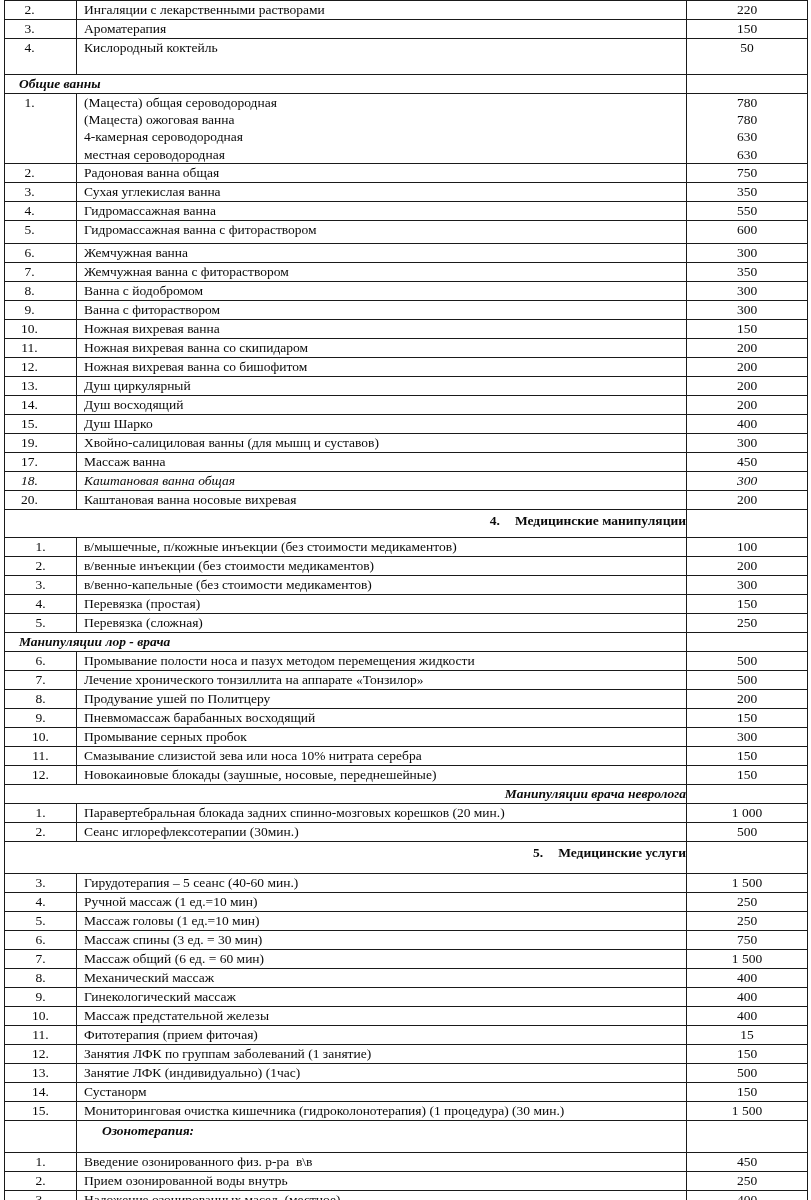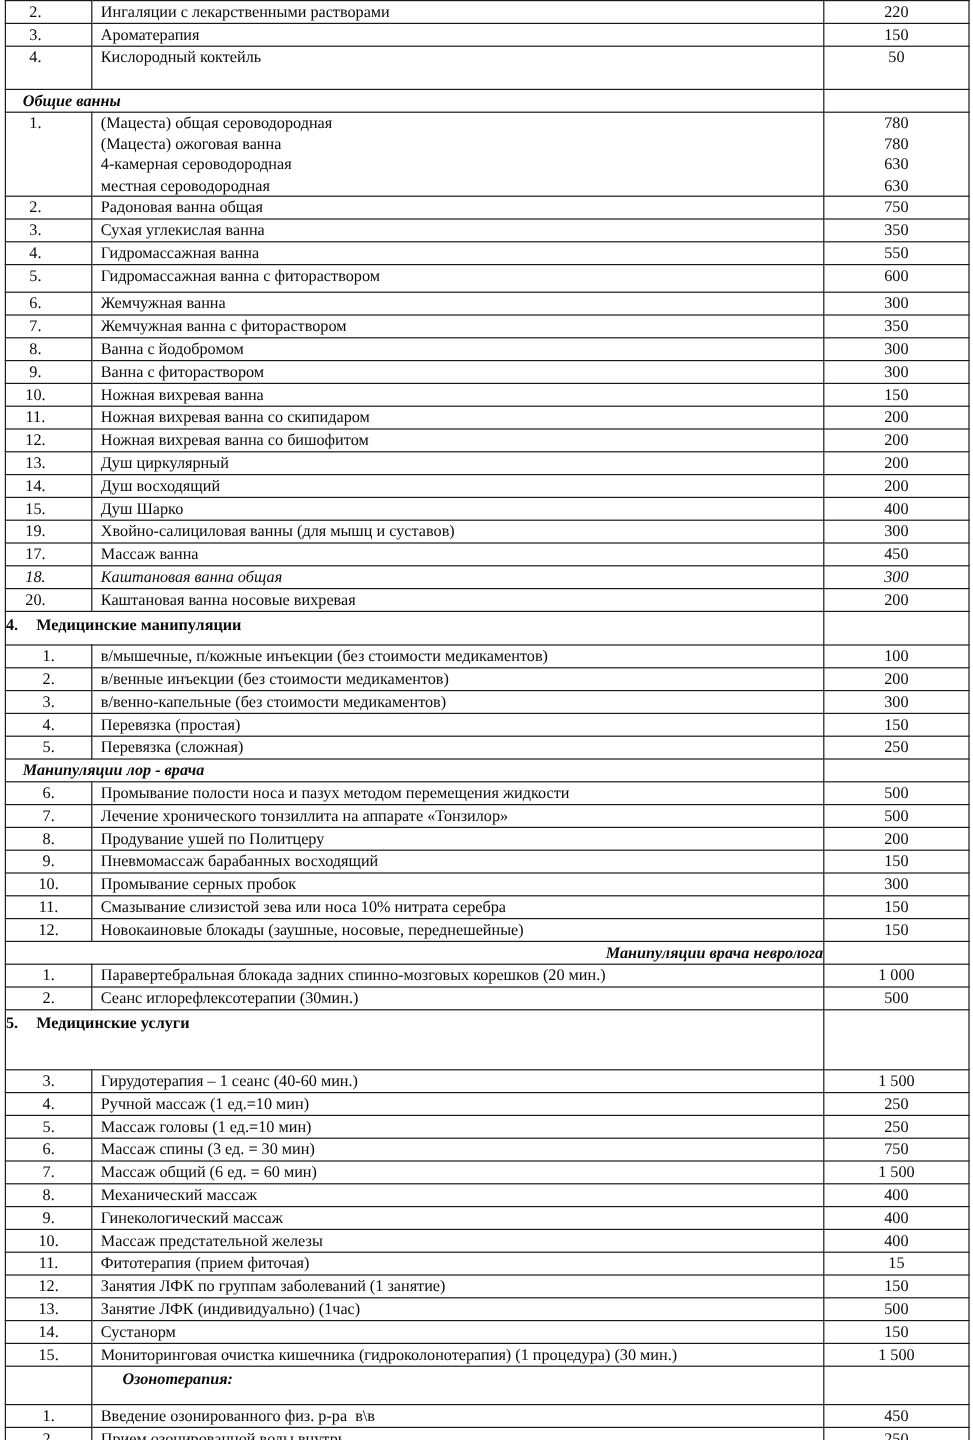--- a/index.html
+++ b/index.html
@@ -37,21 +37,21 @@
     padding-left: 14px;
   }
   .c-sub {
     font-weight: bold;
     font-style: italic;
     padding-left: 25px;
     padding-top: 1px;
   }
   .c-title {
     font-weight: bold;
-    text-align: left;
+    text-align: right;
     padding-top: 2px;
   }
   .c-title .t-label { margin-left: 15px; }
   .multi div { line-height: 17.1px; }
 </style>
 </head>
 <body>
 
 <div class="page">
   <table class="price-table">
@@ -260,27 +260,27 @@
         <tr style="height: 18.3px;">
           <td class="c-num">1.</td>
           <td class="c-name">Паравертебральная блокада задних спинно-мозговых корешков (20 мин.)</td>
           <td class="c-price">1 000</td>
         </tr>
         <tr style="height: 18.3px;">
           <td class="c-num">2.</td>
           <td class="c-name">Сеанс иглорефлексотерапии (30мин.)</td>
           <td class="c-price">500</td>
         </tr>
-        <tr style="height: 50px;">
+        <tr style="height: 32px;">
           <td class="c-title" colspan="2"><span>5.</span><span class="t-label">Медицинские услуги</span></td>
           <td class="c-price"></td>
         </tr>
         <tr style="height: 17.9px;">
           <td class="c-num">3.</td>
-          <td class="c-name">Гирудотерапия – 1 сеанс (40-60 мин.)</td>
+          <td class="c-name">Гирудотерапия – 5 сеанс (40-60 мин.)</td>
           <td class="c-price">1 500</td>
         </tr>
         <tr style="height: 17.9px;">
           <td class="c-num">4.</td>
           <td class="c-name">Ручной массаж (1 ед.=10 мин)</td>
           <td class="c-price">250</td>
         </tr>
         <tr style="height: 17.9px;">
           <td class="c-num">5.</td>
           <td class="c-name">Массаж головы (1 ед.=10 мин)</td>

